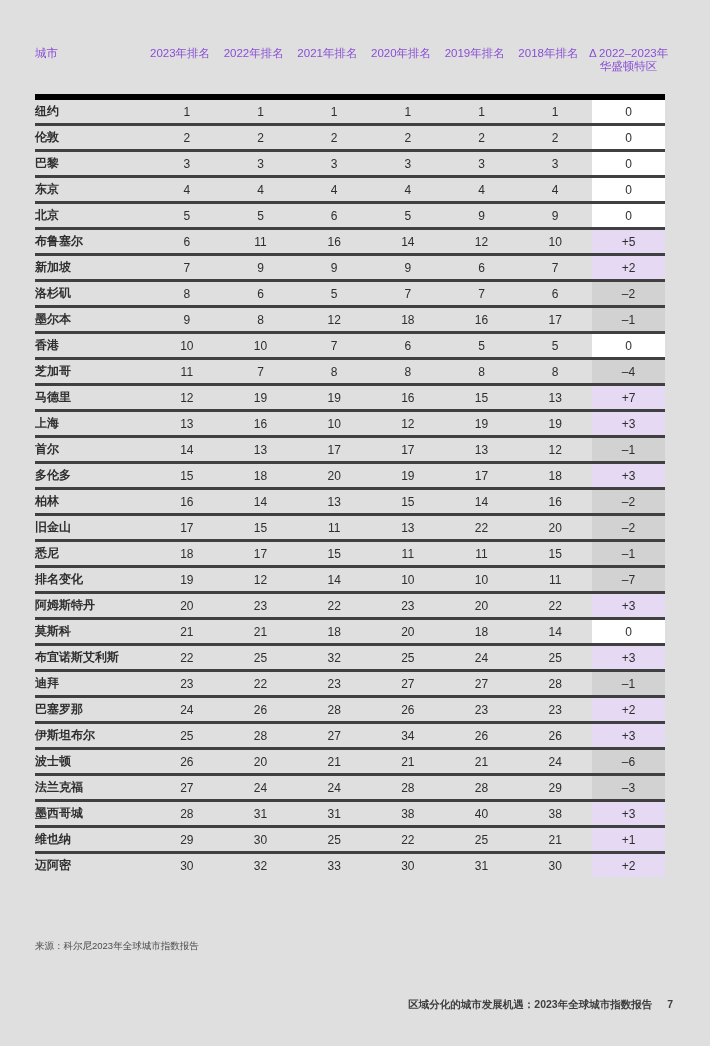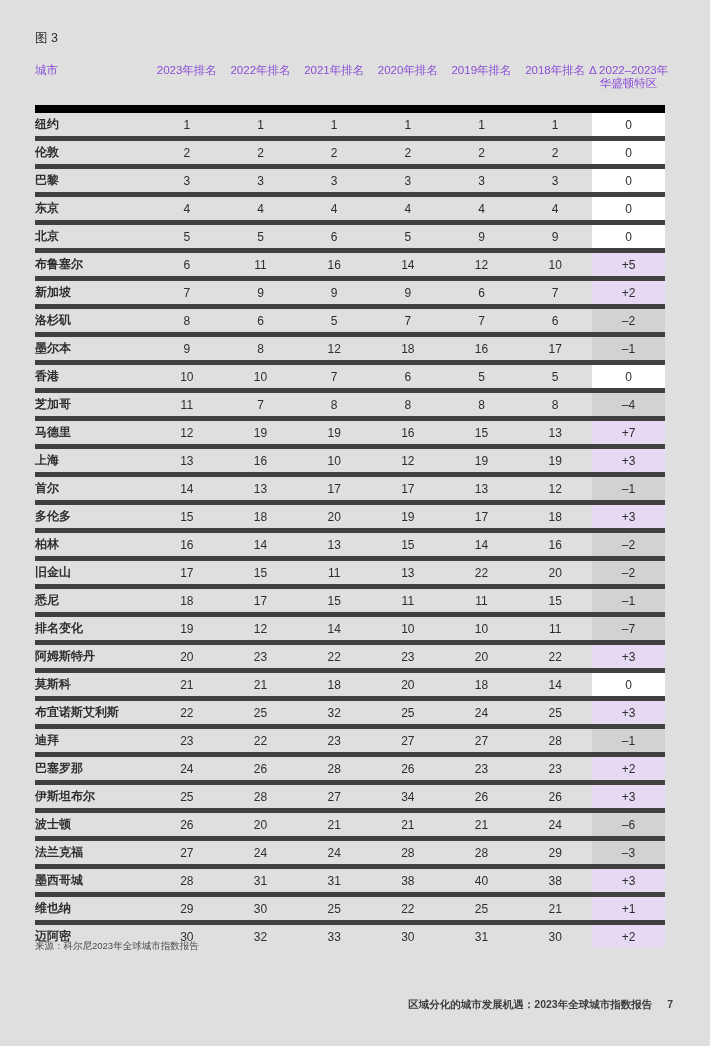--- a/index.html
+++ b/index.html
@@ -14,37 +14,37 @@
   .content { padding:30px 45px 0 35px; }
 
   .fig-label { font-size:12.5px; margin:0 0 5px 0; font-weight:normal; }
   .page-title { font-size:14.5px; font-weight:bold; margin:0; letter-spacing:0.2px; }
 
   .table { width:630px; margin-top:17px; }
 
   
   .thead {
     display:flex; align-items:flex-start;
-    border-bottom:8px solid #000000;
-    padding-bottom:15px;
+    border-bottom:6px solid #000000;
+    padding-bottom:21px;
     color:#8a4dd5;
     font-size:11.5px;
     line-height:13px;
   }
   .c-city  { width:115px; text-align:left; }
-  .c-rank  { flex:1; text-align:center; white-space:nowrap; }
+  .c-rank  { flex:1; white-space:nowrap; }
   .c-delta { width:73px; display:flex; flex-direction:column; align-items:center;justify-content:center; }
   .c-delta .l1 { white-space:nowrap; }
   .c-delta .l2 { white-space:nowrap; }
 
   
   .row {
     display:flex; align-items:stretch;
     height:23px;
-    border-bottom:5px solid #404040;
+    border-bottom:3px solid #404040;
     font-size:12px;
   }
   .row:last-child { border-bottom:none; }
   .cell { display:flex; align-items:center; }
   .cell.city  { width:115px; font-weight:bold; }
   .cell.rank  { flex:1; justify-content:center; }
   .cell.delta { width:73px; justify-content:center; }
   .cell.delta[data-type="positive"] { background:#e6d9f4; }
   .cell.delta[data-type="negative"] { background:#d2d2d2; }
   .cell.delta[data-type="zero"]     { background:#ffffff; }
@@ -57,21 +57,20 @@
     position:absolute; right:37px; top:998px;
     display:flex; align-items:flex-start; gap:15px;
     font-size:10.5px; font-weight:bold; color:#3e3e3e;
   }
 </style>
 </head>
 <body>
 
 <div class="content">
 
-  <div class="fig-label">图 3</div>
 
   <div class="table">
     <div class="thead">
       <div class="c-city">城市</div>
       <div class="c-rank">2023年排名</div>
       <div class="c-rank">2022年排名</div>
       <div class="c-rank">2021年排名</div>
       <div class="c-rank">2020年排名</div>
       <div class="c-rank">2019年排名</div>
       <div class="c-rank">2018年排名</div>

